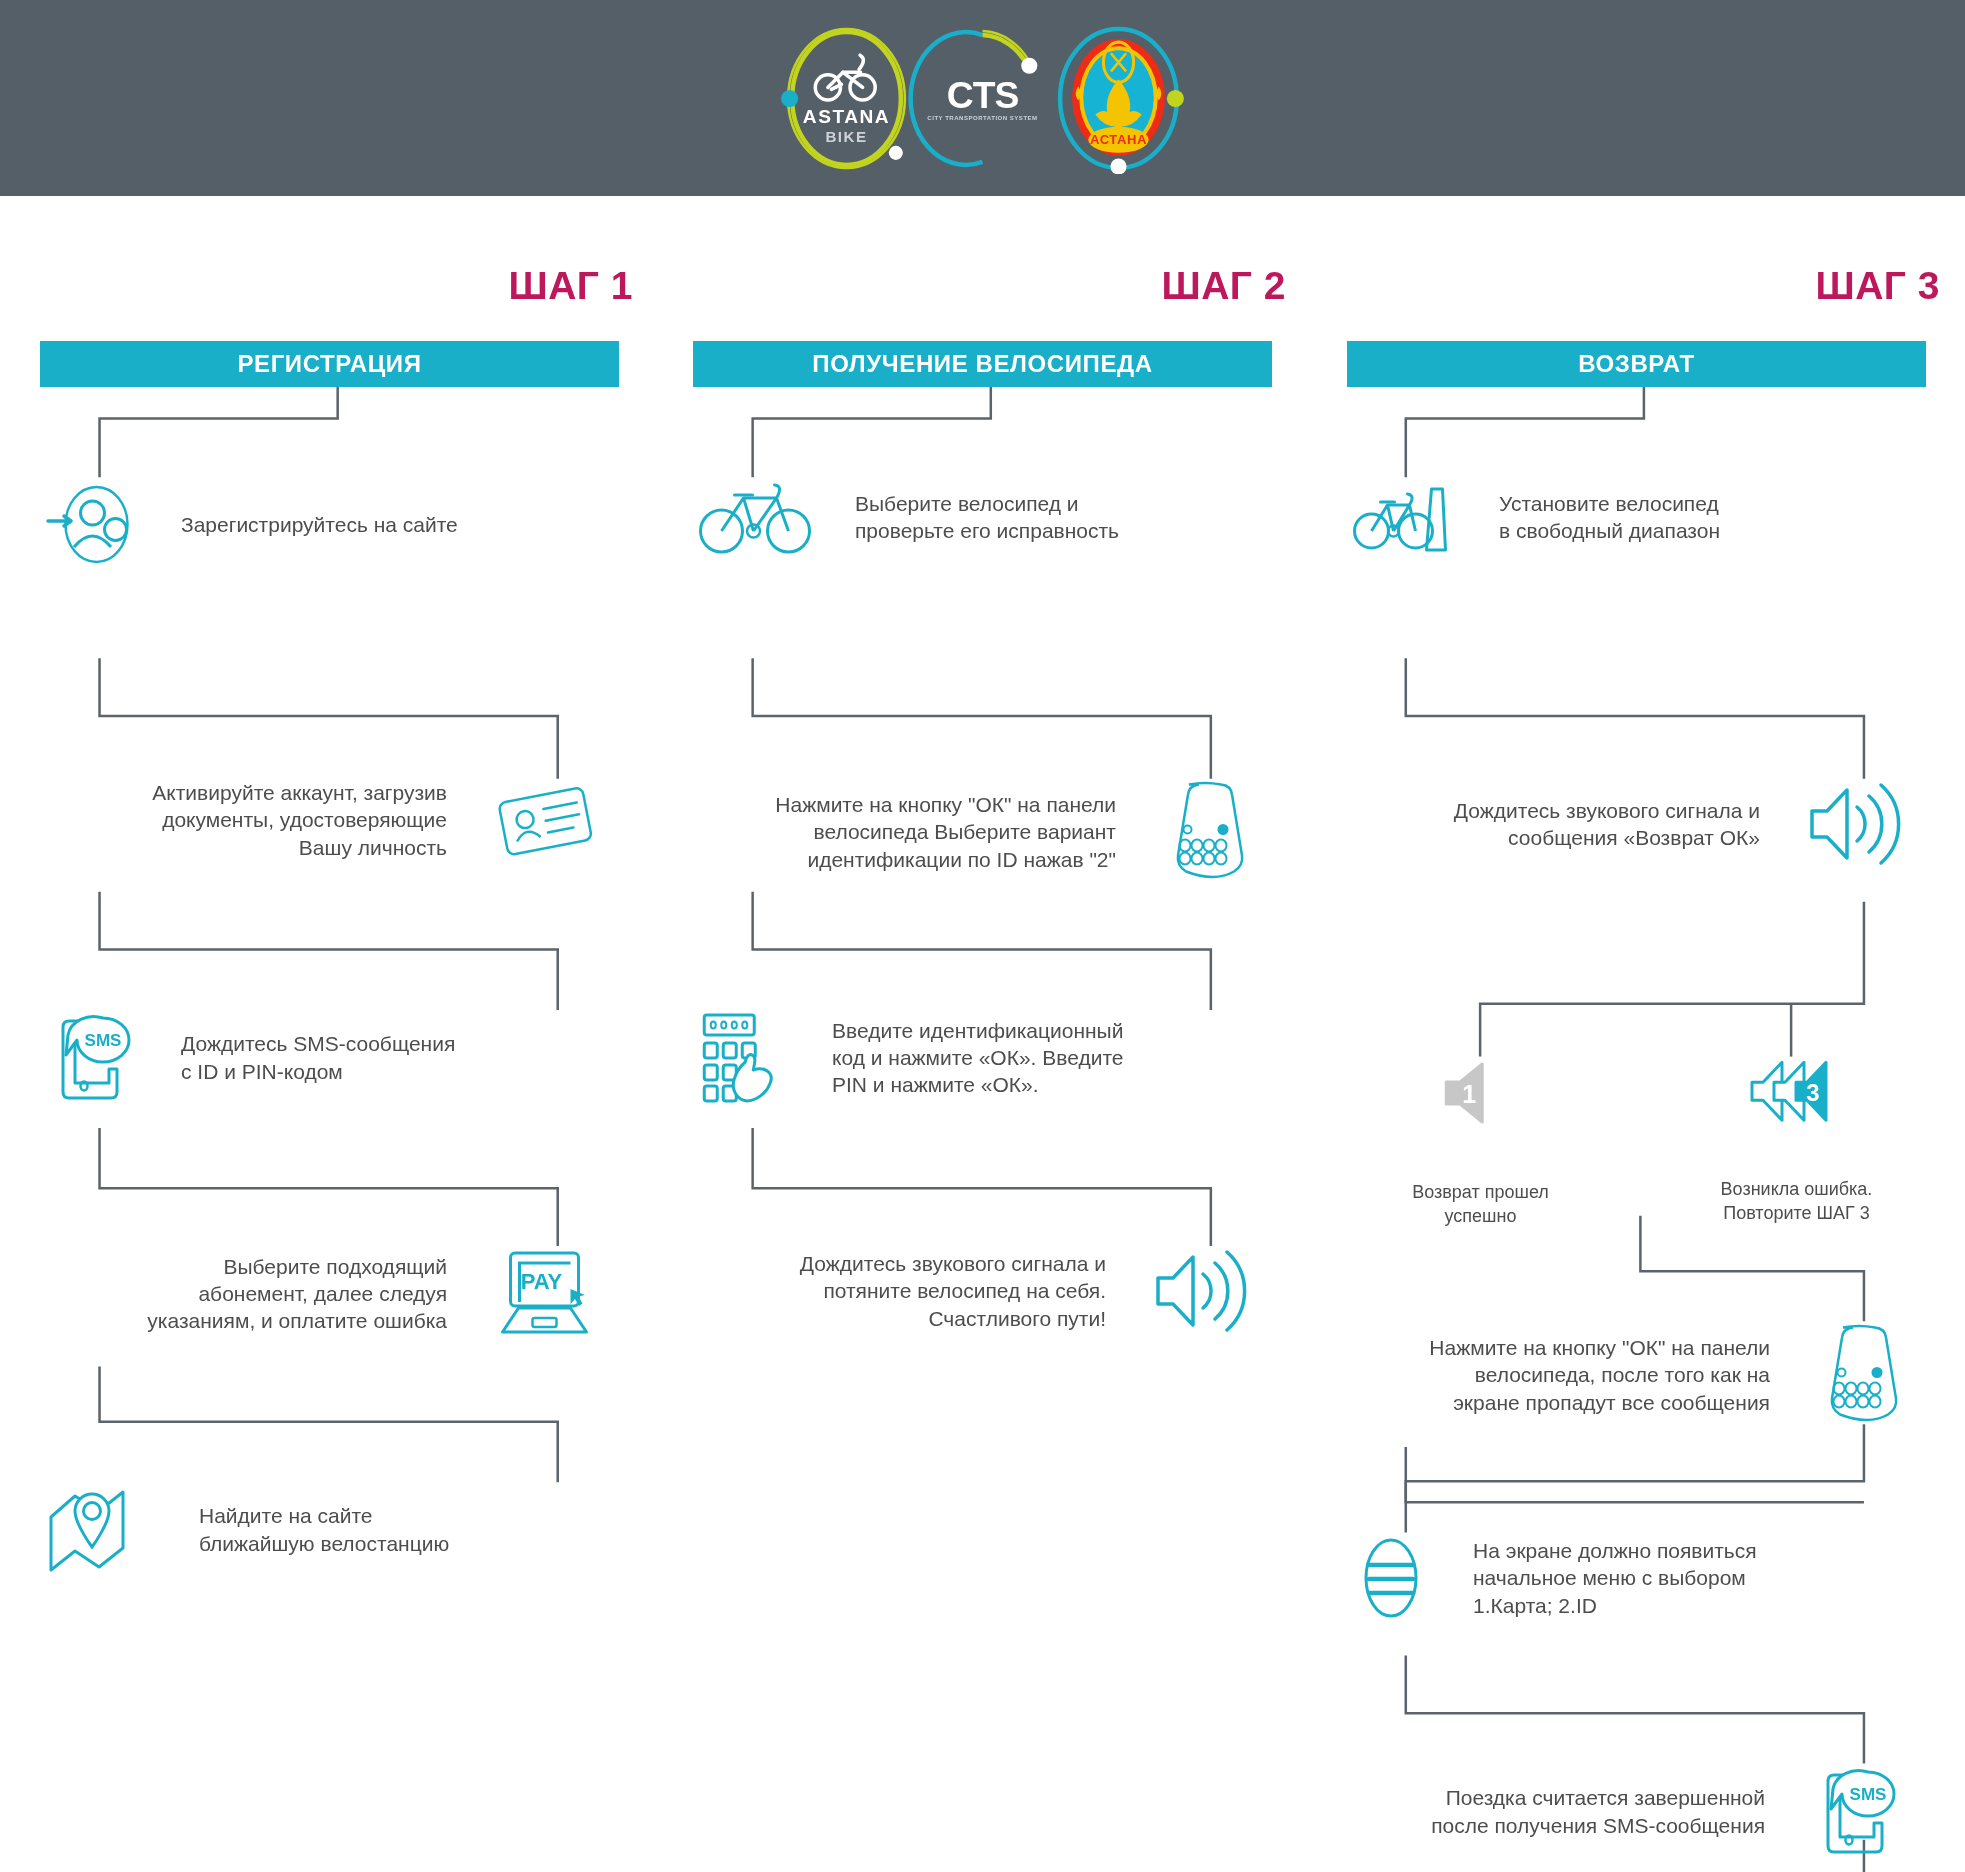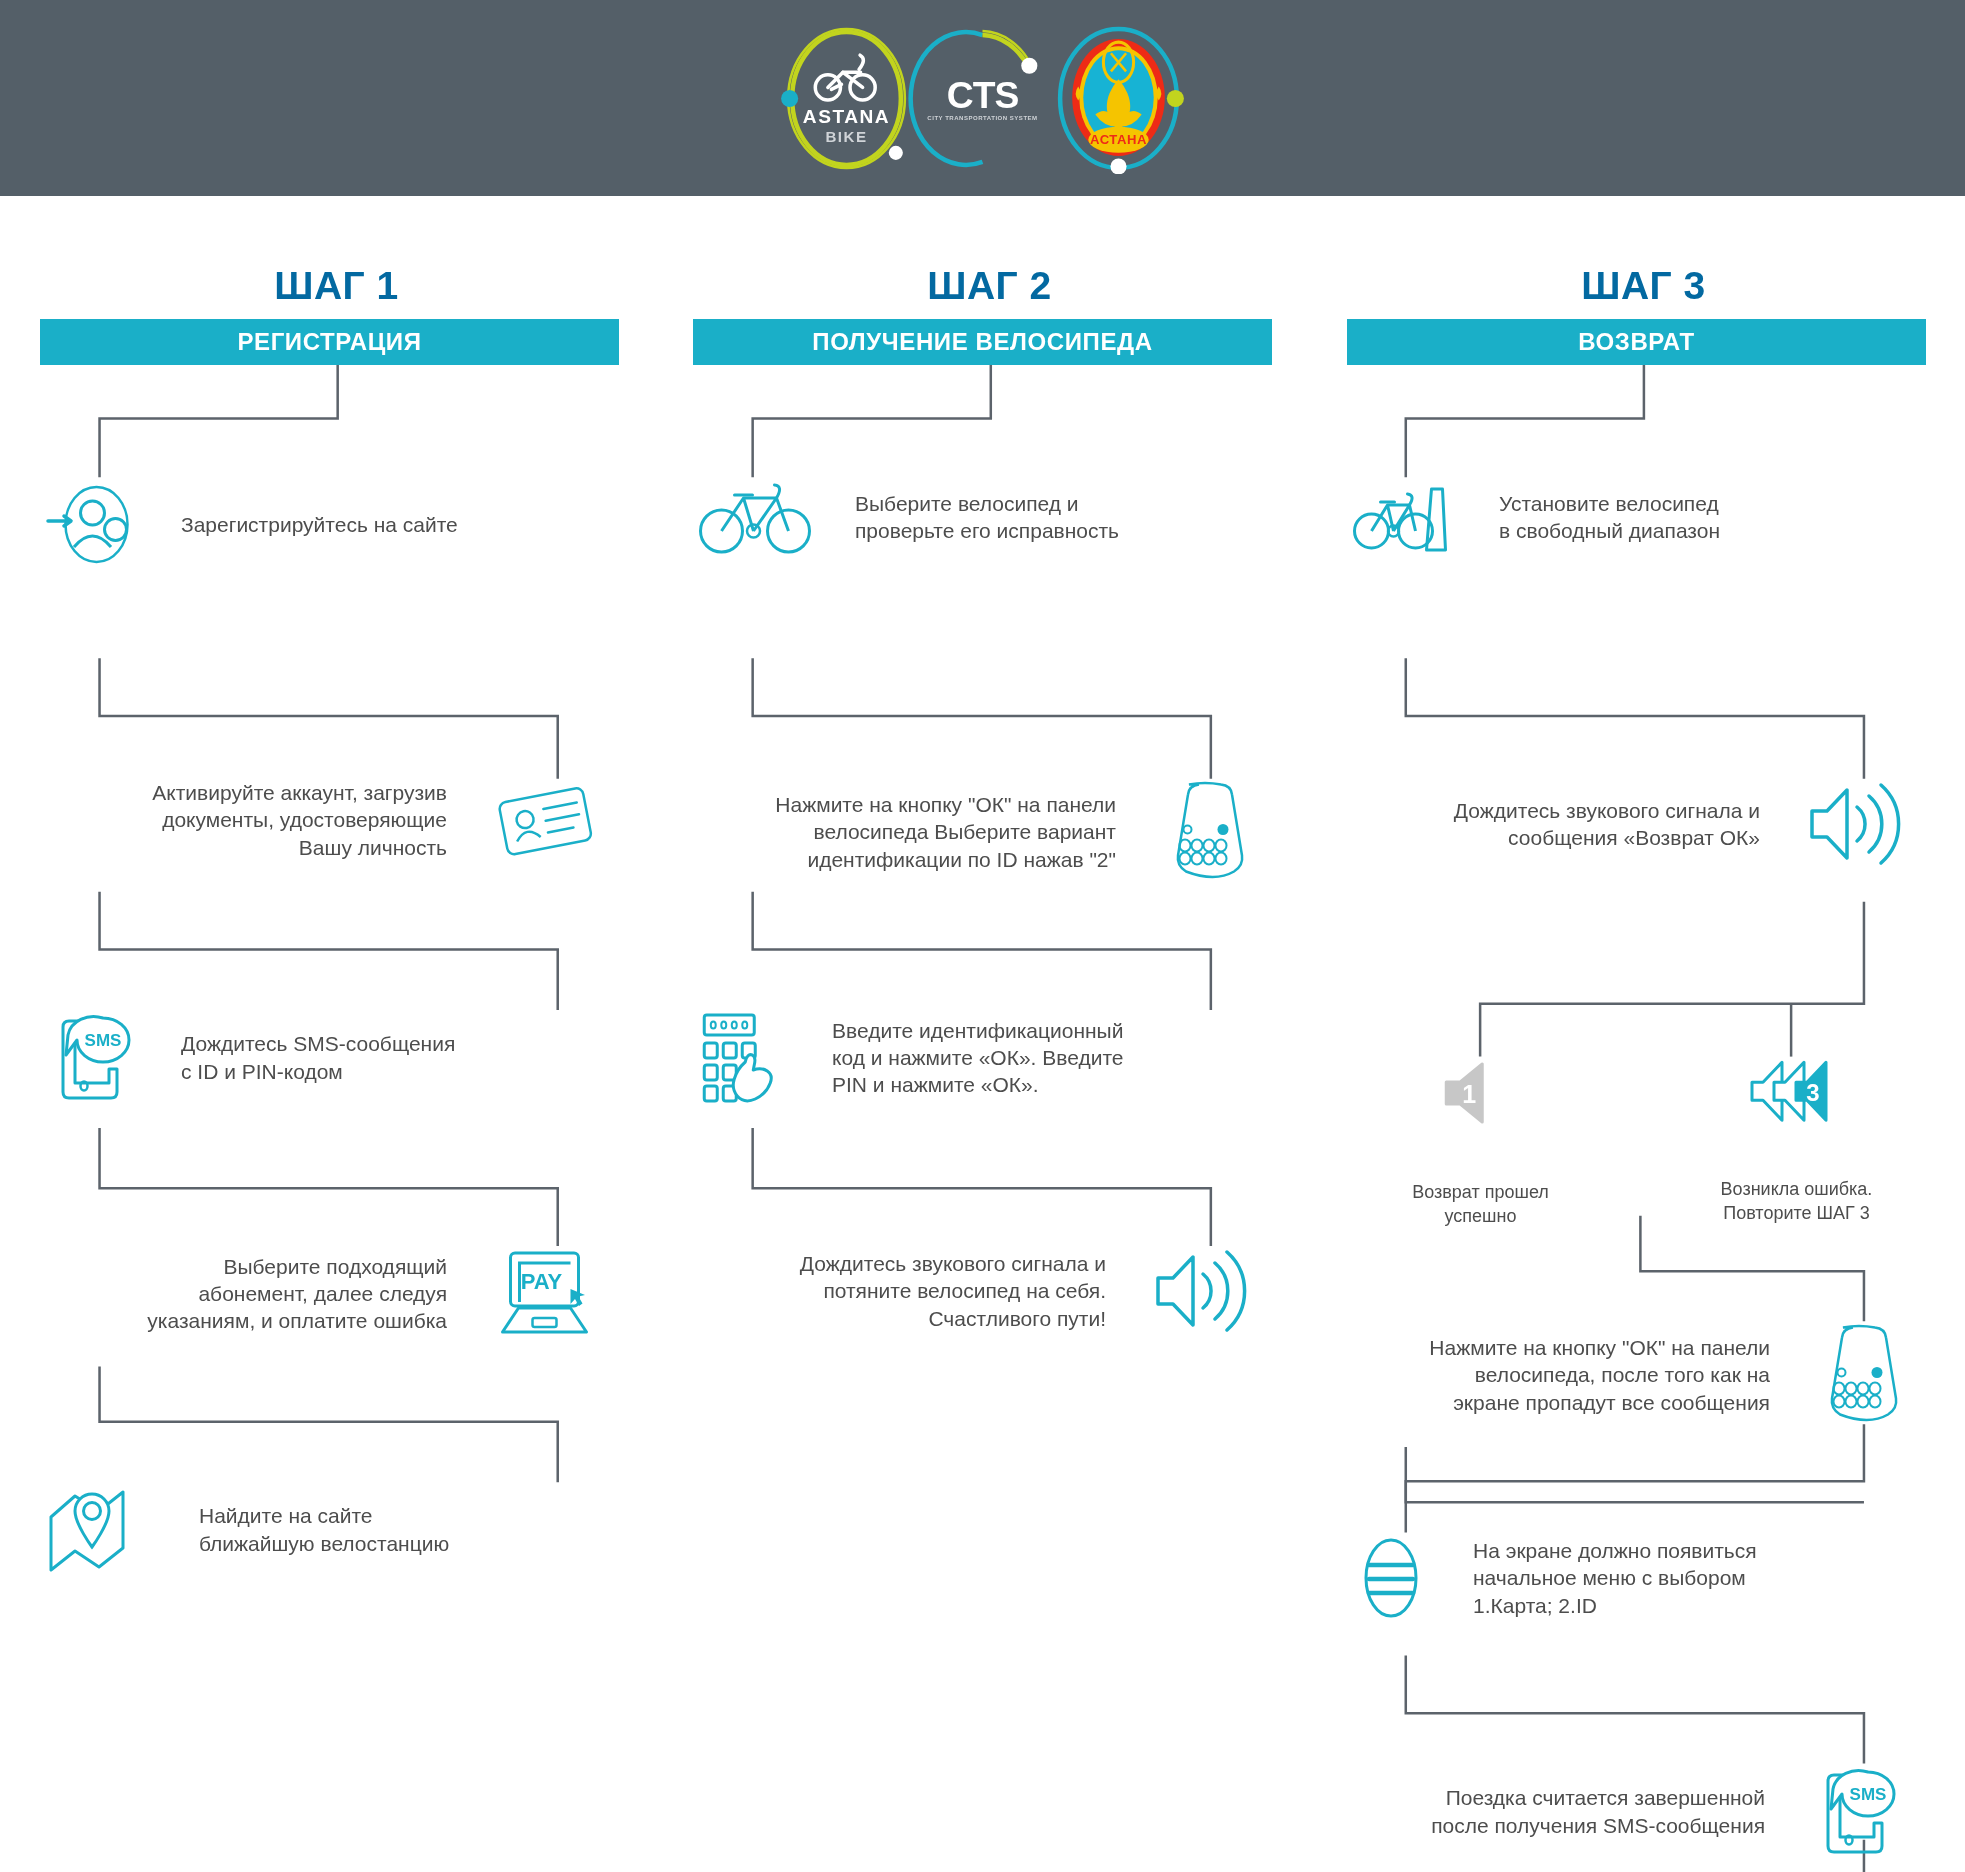--- a/index.html
+++ b/index.html
@@ -30,30 +30,30 @@
     width: 1965px;
     height: 1676px;
   }
 
   .col { position: absolute; top: 0; }
   .col-1 { left: 40px;   width: 593px; }
   .col-2 { left: 693px; width: 593px; }
   .col-3 { left: 1347px; width: 593px; }
 
   .step-title {
-    text-align: center;
-    color: #0369a1;
+    text-align: right;
+    color: #be185d;
     font-size: 39px;
     font-weight: bold;
     letter-spacing: 0.5px;
     line-height: 1;
     margin-top: 70px;
   }
   .step-banner {
-    margin-top: 14px;
+    margin-top: 36px;
     height: 46px;
     background: #1aafc8;
     color: #ffffff;
     font-size: 24px;
     font-weight: bold;
     letter-spacing: 0.6px;
     display: flex;
     align-items: center;
     justify-content: center;
     text-align: center;

